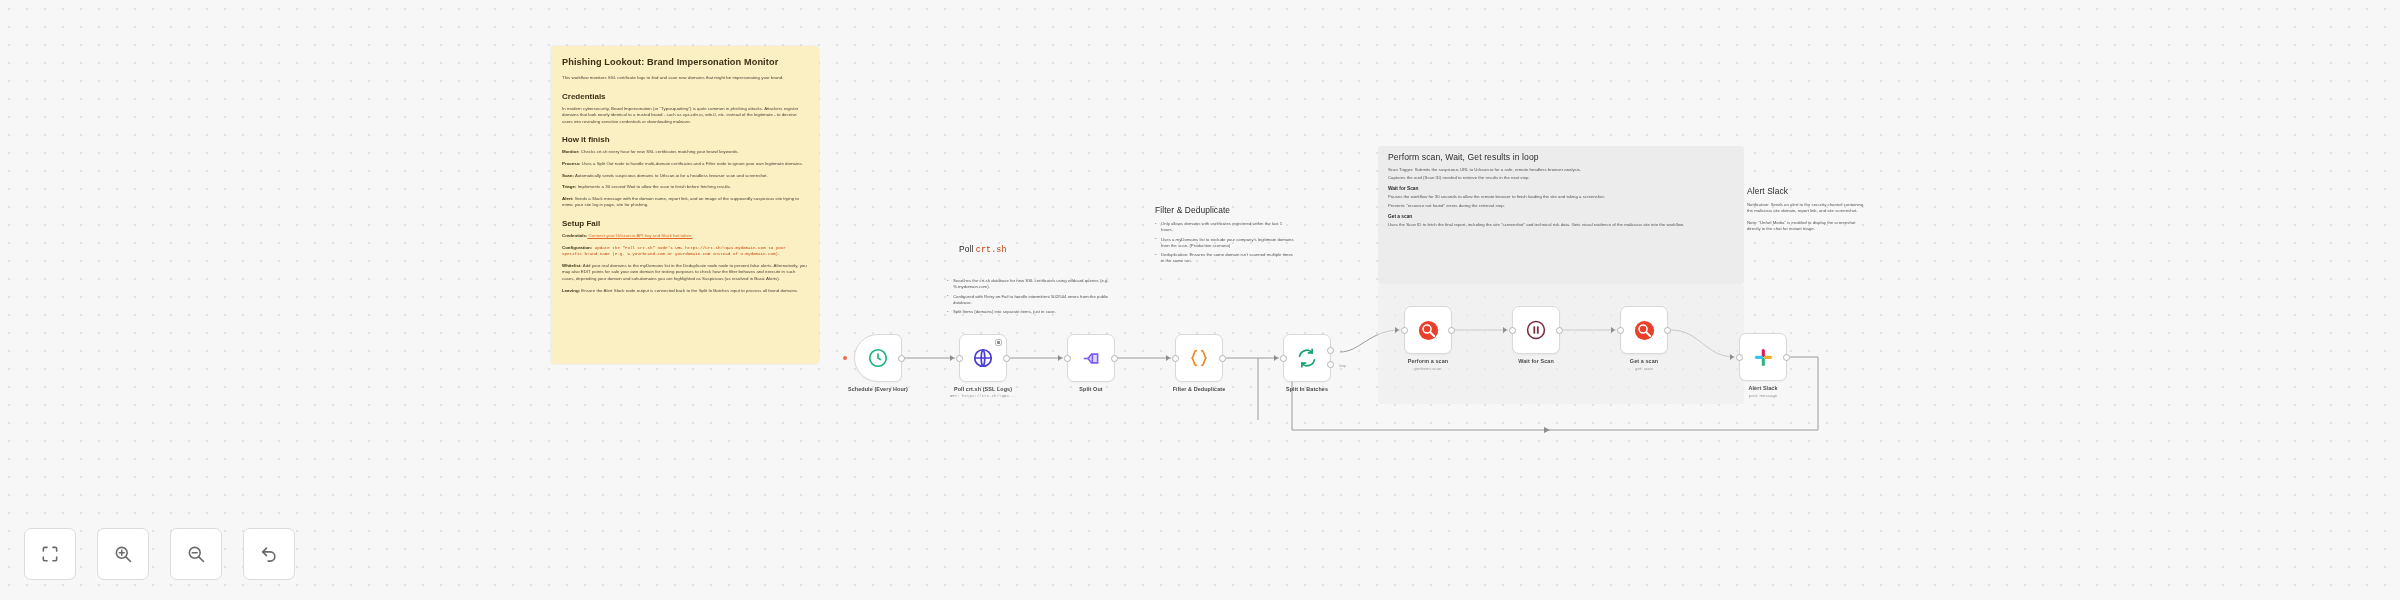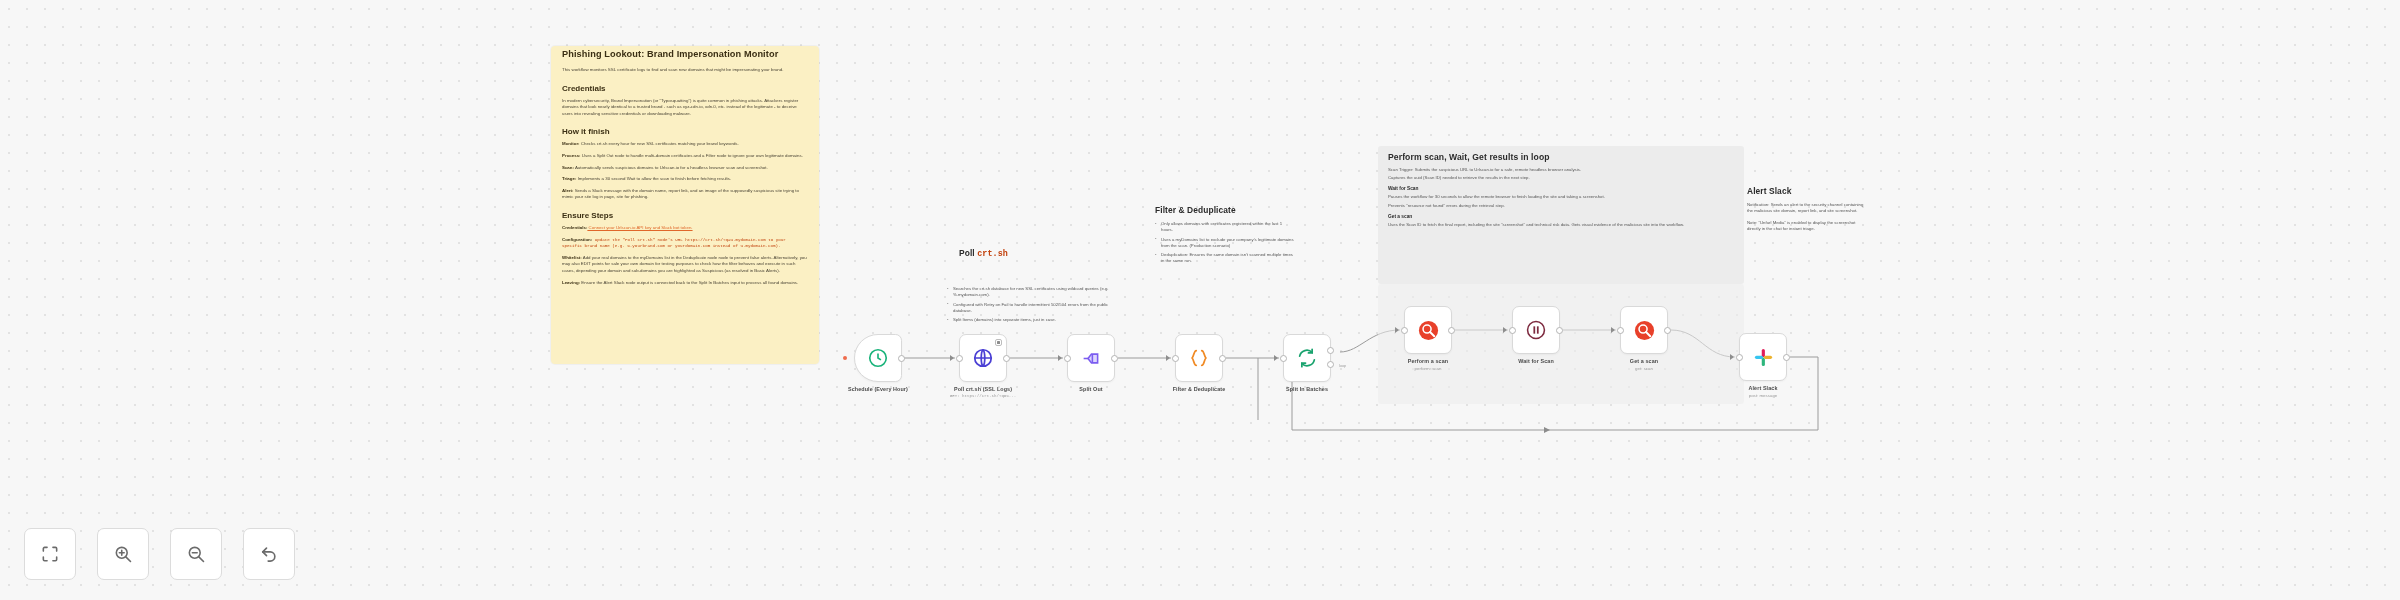--- a/index.html
+++ b/index.html
@@ -20,21 +20,21 @@
   
   #canvas { position: absolute; inset: 0; }
 
   
   .sticky-main {
     position: absolute;
     left: 551px; top: 46px;
     width: 268px; height: 318px;
     background: #fbf0c4;
     border-radius: 4px;
-    padding: 2px 11px 8px 11px;
+    padding: 10px 11px 8px 11px;
     overflow: hidden;
     box-shadow: 0 0 0 1px rgba(0,0,0,0.03);
   }
   .sticky-main h1 {
     font-size: 9.2px; line-height: 12px;
     color: #3b2f14; font-weight: 700;
     margin-bottom: 7px;
     letter-spacing: .1px;
   }
   .sticky-main h2 {
@@ -49,30 +49,30 @@
   .sticky-main p b { font-weight: 700; color: #3b2f14; }
   .sticky-main .code {
     color: #c2410c; font-family: "Liberation Mono", monospace;
     font-size: 4.2px;
   }
   .sticky-main .lnk { color: #e0672a; text-decoration: underline; }
 
   
   .note { position: absolute; }
   .note h3 {
-    font-weight: 700; color: #2b2b2b;
+    font-weight: 400; color: #2b2b2b;
     letter-spacing: .1px;
   }
   .note p, .note li {
     color: #555; 
   }
   .note .code { color: #c2410c; font-family: "Liberation Mono", monospace; }
 
   .note-poll { left: 947px; top: 244px; width: 168px; }
-  .note-poll h3 { font-size: 8.4px; line-height: 19px; margin-bottom: 22px; padding-left: 12px; }
+  .note-poll h3 { font-size: 8.4px; line-height: 11px; margin-bottom: 22px; padding-left: 12px; }
   .note-poll h3 .code { font-size: 8.4px; }
   .note-poll ul { list-style: none; }
   .note-poll li {
     font-size: 4.3px; line-height: 6.3px;
     padding-left: 6px; position: relative; margin-bottom: 3px;
   }
   .note-poll li::before {
     content: "\2022"; position: absolute; left: 0; top: -0.5px;
     color: #777;
   }
@@ -223,21 +223,21 @@
 
     <h2>How it finish</h2>
     <div>
       <p><b>Monitor:</b><span> Checks crt.sh every hour for new SSL certificates matching your brand keywords.</span></p>
       <p><b>Process:</b><span> Uses a Split Out node to handle multi-domain certificates and a Filter node to ignore your own legitimate domains.</span></p>
       <p><b>Scan:</b><span> Automatically sends suspicious domains to Urlscan.io for a headless browser scan and screenshot.</span></p>
       <p><b>Triage:</b><span> Implements a 30 second Wait to allow the scan to finish before fetching results.</span></p>
       <p><b>Alert:</b><span> Sends a Slack message with the domain name, report link, and an image of the supposedly suspicious site trying to mimic your site log in page, site for phishing.</span></p>
     </div>
 
-    <h2>Ensure Steps</h2>
+    <h2>Setup Fail</h2>
     <div>
       <p><b>Credentials:</b><span class="lnk"> Connect your Urlscan.io API key and Slack bot token.</span></p>
       <p><b>Configuration:</b><span class="code"> Update the "Poll crt.sh" node's URL https://crt.sh/?q=%.mydomain.com to your specific brand name (e.g. %.yourbrand.com or yourdomain.com instead of %.mydomain.com).</span></p>
       <p><b>Whitelist:</b><span> Add your real domains to the myDomains list in the Deduplicate node node to prevent false alerts. Alternatively, you may also EDIT points for sale your own domain for testing purposes to check how the filter behaves and execute in such cases, depending your domain and sub-domains you are highlighted as Suspicious (as resolved in Basic Alerts).</span></p>
       <p><b>Leaving:</b><span> Ensure the Alert Slack node output is connected back to the Split In Batches input to process all found domains.</span></p>
     </div>
   </div>
 
   <svg style="position:absolute;left:0;top:0;width:2400px;height:600px;pointer-events:none">
     <g stroke="#9b9b9b" stroke-width="1" fill="none">

